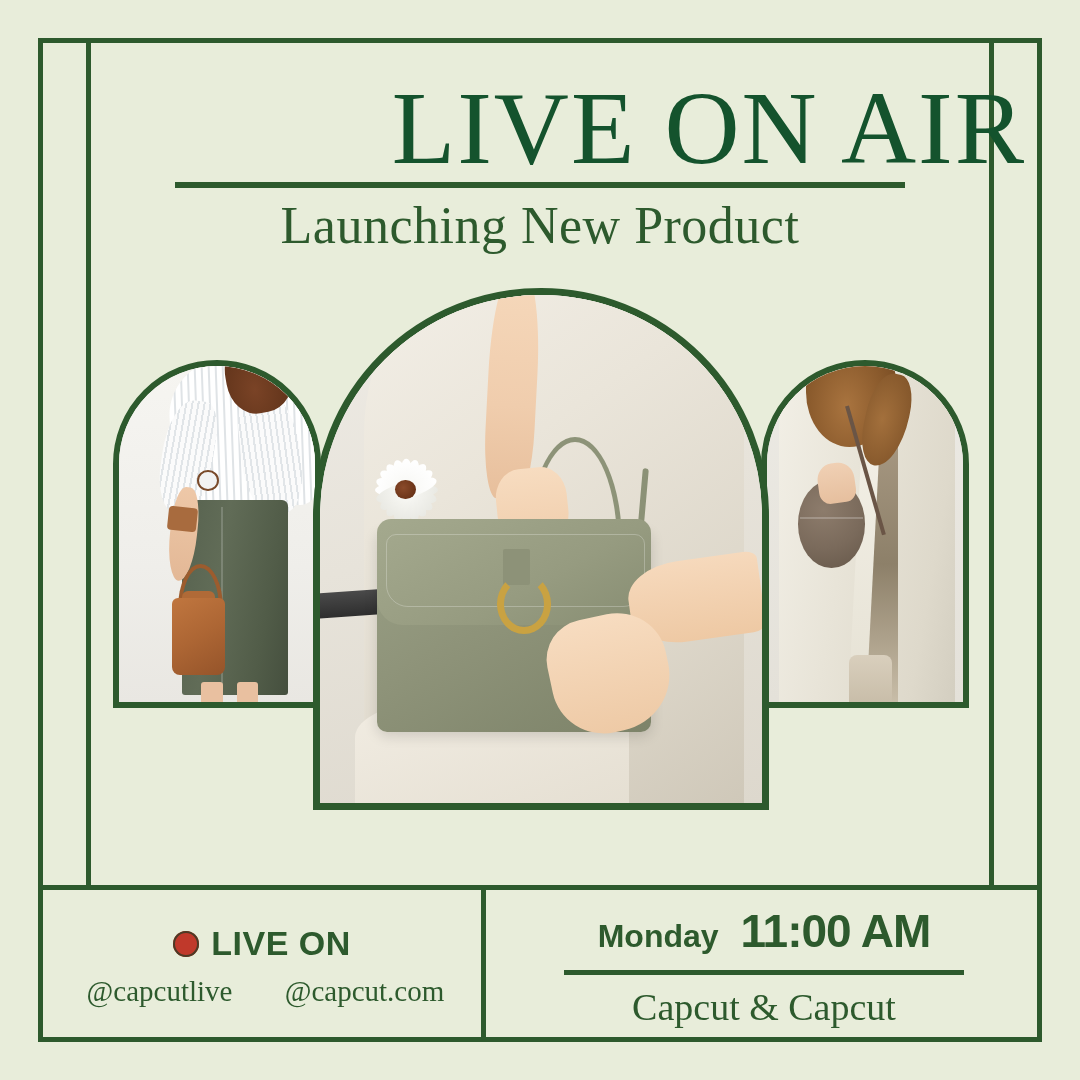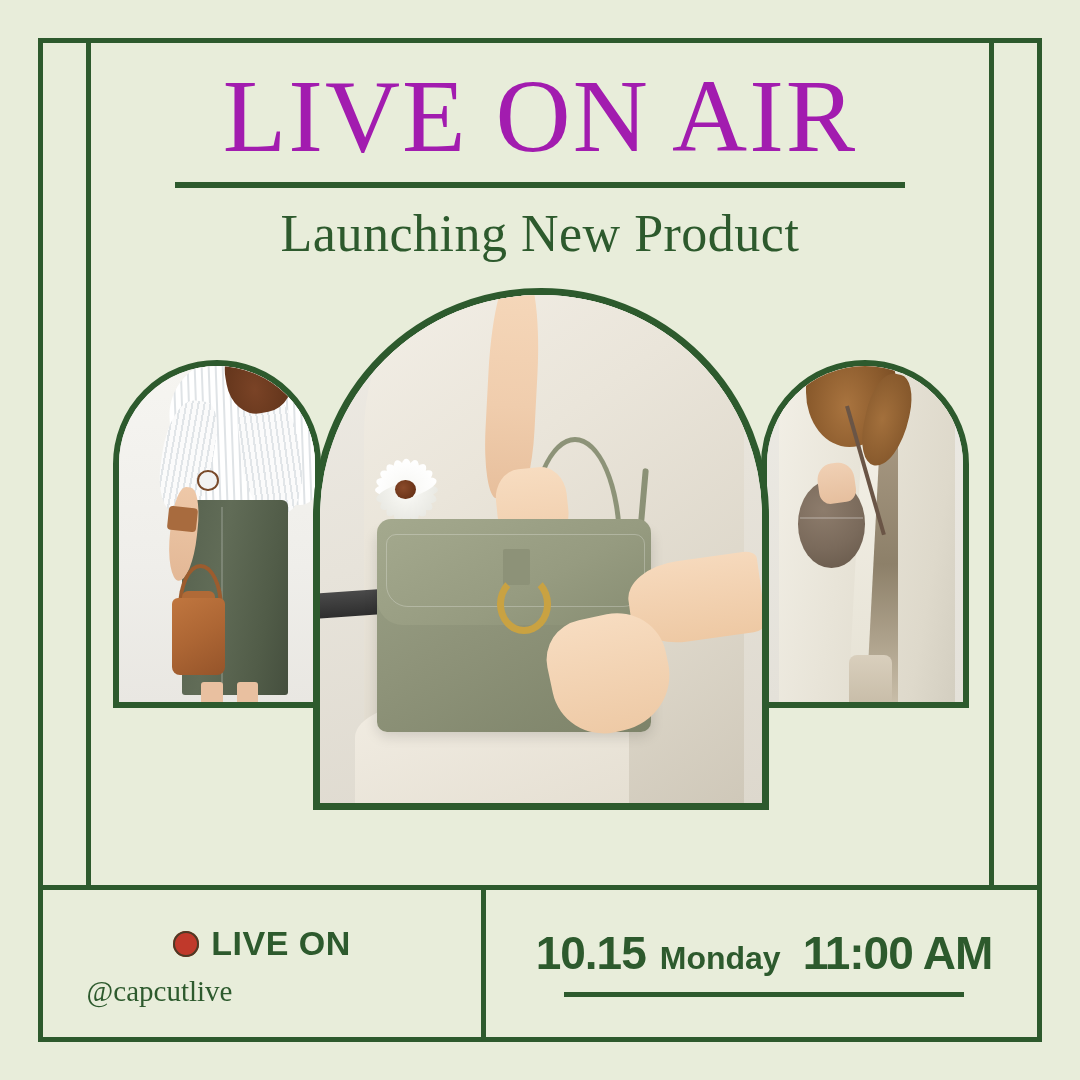--- a/index.html
+++ b/index.html
@@ -45,39 +45,39 @@
     background:#2d5a2d;
   }
 
   
   .header{
     position:absolute;left:38px;top:60px;width:1004px;
     text-align:center;
   }
   .title{
     font-size:104px;line-height:1.0;
-    color:#a21caf;
+    color:#14532d;
     letter-spacing:2px;
     font-weight:400;
-    margin:4px;
+    margin:16px;
     white-space:nowrap;
+    text-align:right;
   }
   .title-rule{
     position:absolute;left:175px;top:182px;width:730px;height:6px;
     background:#2d5a2d;
   }
   .subtitle{
     position:absolute;left:38px;top:196px;width:1004px;
     text-align:center;
     font-size:52px;
     color:#2d5a2d;
     font-weight:400;
     letter-spacing:0.5px;
     white-space:nowrap;
-    margin-top:8px;
   }
 
   
   .arches{position:absolute;left:0;top:0;width:1080px;height:1080px;}
 
   .arch{
     position:absolute;
     box-sizing:border-box;
     border:6px solid #2d5a2d;
     overflow:hidden;
@@ -463,25 +463,26 @@
 
   </div>
 
   <div class="footer-left">
     <div class="live-row">
       <div class="live-dot"></div>
       <div class="live-text">LIVE ON</div>
     </div>
     <div class="handles">
       <div class="handle">@capcutlive</div>
+      <div class="handle">@capcut.com</div>
     </div>
   </div>
 
   <div class="footer-right">
     <div class="dt-row">
-      <span class="dt-date">10.15</span>
       <span class="dt-day">Monday</span>
       <span class="dt-time">11:00 AM</span>
     </div>
     <div class="dt-rule"></div>
+    <div class="host">Capcut &amp; Capcut</div>
   </div>
 
 </div>
 
 </body></html>

